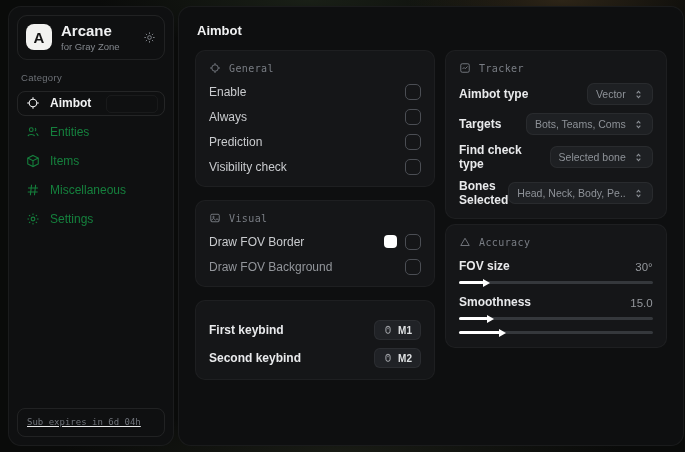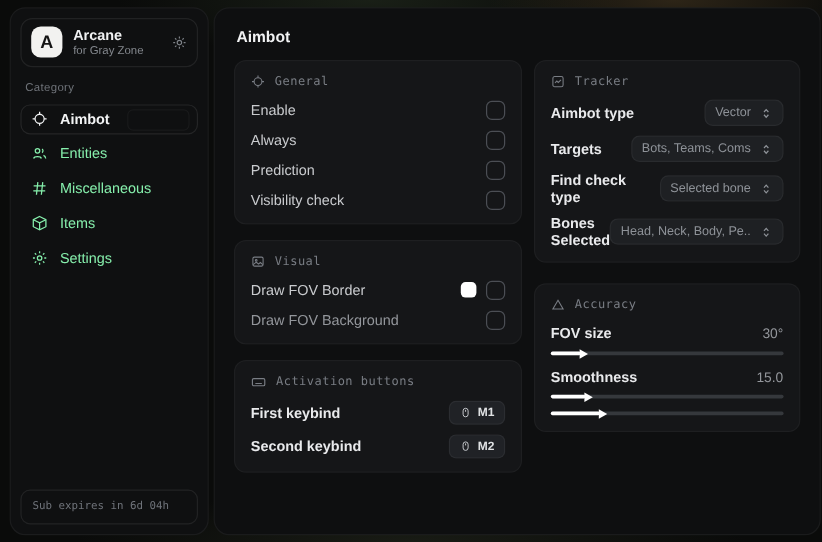--- a/index.html
+++ b/index.html
@@ -24,53 +24,53 @@
   .brand {
     border:1px solid rgba(255,255,255,.08); border-radius:10px;
     display:flex; align-items:center; gap:9px; padding:6px 8px;
   }
   .logo {
     width:26px; height:26px; border-radius:8px; background:#f2f2f0;
     color:#141414; font-weight:bold; font-size:15px;
     display:flex; align-items:center; justify-content:center; flex:none;
   }
   .brand-txt { flex:1; line-height:1.25; }
-  .brand-name { font-size:12px; font-weight:bold; color:#f0f1f2; }
+  .brand-name { font-size:15px; font-weight:bold; color:#f0f1f2; }
   .brand-sub  { font-size:9.5px; color:#84888e; }
   .brand-gear { color:#7d8187; display:flex; }
   .cat-label { font-size:9.5px; color:#6e7278; margin:12px 4px 8px; letter-spacing:.3px; }
   .nav { display:flex; flex-direction:column; gap:4px; }
   .nav-item {
     height:25px; display:flex; align-items:center; gap:10px;
-    padding:0 8px; border-radius:8px; color:#86efac; font-size:12px;
+    padding:0 8px; border-radius:8px; color:#15803d; font-size:12px;
     border:1px solid transparent; position:relative; cursor:default;
   }
   .nav-item.active { color:#f3f4f5; font-weight:bold; border-color:rgba(255,255,255,.09); }
   .nav-item .nicon { display:flex; color:inherit; }
   .ghost {
     position:absolute; right:6px; top:3px; width:52px; height:18px;
     border:1px solid rgba(255,255,255,.06); border-radius:5px; opacity:.7;
   }
   .side-footer {
     margin-top:auto; border:1px solid rgba(255,255,255,.08); border-radius:8px;
-    padding:7px 9px; line-height:1.5;
+    padding:7px 9px; line-height:1.5;text-decoration:underline;
   }
   .sub-line { font-family:"DejaVu Sans Mono", monospace; font-size:9px; color:#6f737a; white-space:nowrap; }
   .ses-line { font-size:9.5px; font-weight:bold; color:#d9dbdd; white-space:nowrap; }
 
   
   .main {
     flex:1; background:#0e0f10;
     border:1px solid rgba(255,255,255,.05); border-radius:13px;
     padding:12px 16px;
   }
   .page-title { font-size:13px; font-weight:bold; color:#f1f2f3; margin:4px 0 12px 2px; }
   .cols { display:flex; gap:10px; align-items:flex-start; }
   .col-l { width:240px; flex:none; display:flex; flex-direction:column; gap:13px; }
-  .col-r { flex:1; display:flex; flex-direction:column; gap:17px; }
+  .col-r { flex:1; display:flex; flex-direction:column; gap:5px; }
   .card {
     background:#151618; border:1px solid rgba(255,255,255,.04);
     border-radius:10px; padding:11px 13px;
   }
   .card-h {
     display:flex; align-items:center; gap:8px;
     font-family:"DejaVu Sans Mono", monospace; font-size:10px;
     color:#797d84; letter-spacing:.4px; margin-bottom:9px;
   }
   .card-h .hicon { display:flex; color:#797d84; }
@@ -151,33 +151,33 @@
             <circle cx="9" cy="8" r="3.2"></circle>
               <path d="M3.5 19c.8-3.4 10.2-3.4 11 0"></path>
               <path d="M15.5 5.4a3.2 3.2 0 0 1 0 5.2M17.5 14.6c2 .6 3 1.8 3.2 4.4"></path>
           </svg>
         </span>
         <span>Entities</span>
       </div>
       <div class="nav-item">
         <span class="nicon">
           <svg width="14" height="14" viewBox="0 0 24 24" fill="none" stroke="currentColor" stroke-width="1.8">
-            <path d="M9.5 3 7.5 21M16.5 3l-2 18M3.5 8.5h17M3 15.5h17"></path>
-          </svg>
-        </span>
-        <span>Miscellaneous</span>
-      </div>
-      <div class="nav-item">
-        <span class="nicon">
-          <svg width="14" height="14" viewBox="0 0 24 24" fill="none" stroke="currentColor" stroke-width="1.8">
             <path d="M12 2.5 21 7v10l-9 4.5L3 17V7z"></path>
               <path d="M3 7l9 4.5L21 7M12 11.5V21.5"></path>
           </svg>
         </span>
         <span>Items</span>
+      </div>
+      <div class="nav-item">
+        <span class="nicon">
+          <svg width="14" height="14" viewBox="0 0 24 24" fill="none" stroke="currentColor" stroke-width="1.8">
+            <path d="M9.5 3 7.5 21M16.5 3l-2 18M3.5 8.5h17M3 15.5h17"></path>
+          </svg>
+        </span>
+        <span>Miscellaneous</span>
       </div>
       <div class="nav-item">
         <span class="nicon">
           <svg width="14" height="14" viewBox="0 0 24 24" fill="none" stroke="currentColor" stroke-width="1.8">
             <circle cx="12" cy="12" r="3.2"></circle>
             <path d="M12 2.5v2.8M12 18.7v2.8M2.5 12h2.8M18.7 12h2.8M5.2 5.2l2 2M16.8 16.8l2 2M18.8 5.2l-2 2M7.2 16.8l-2 2"></path>
           </svg>
         </span>
         <span>Settings</span>
       </div>
@@ -241,29 +241,20 @@
               <span class="checkbox"></span>
             </span>
           </div>
           <div class="row">
             <span class="row-label dim">Draw FOV Background</span>
             <span class="checkbox"></span>
           </div>
         </div>
 
         <div class="card">
-          <div class="card-h">
-            <span class="hicon">
-              <svg width="13" height="13" viewBox="0 0 24 24" fill="none" stroke="currentColor" stroke-width="1.8">
-                <rect x="2.5" y="6.5" width="19" height="11" rx="2"></rect>
-                  <path d="M6 10h.01M10 10h.01M14 10h.01M18 10h.01M7 14h10"></path>
-              </svg>
-            </span>
-            <span>Activation buttons</span>
-          </div>
           <div class="row">
             <span class="row-label strong">First keybind</span>
             <span class="key-btn">
               <span class="kicon">
                 <svg width="10" height="12" viewBox="0 0 24 24" fill="none" stroke="currentColor" stroke-width="2">
                   <rect x="7" y="3" width="10" height="17" rx="5"></rect>
                     <path d="M12 6v4"></path>
                 </svg>
               </span>
               <span>M1</span>

